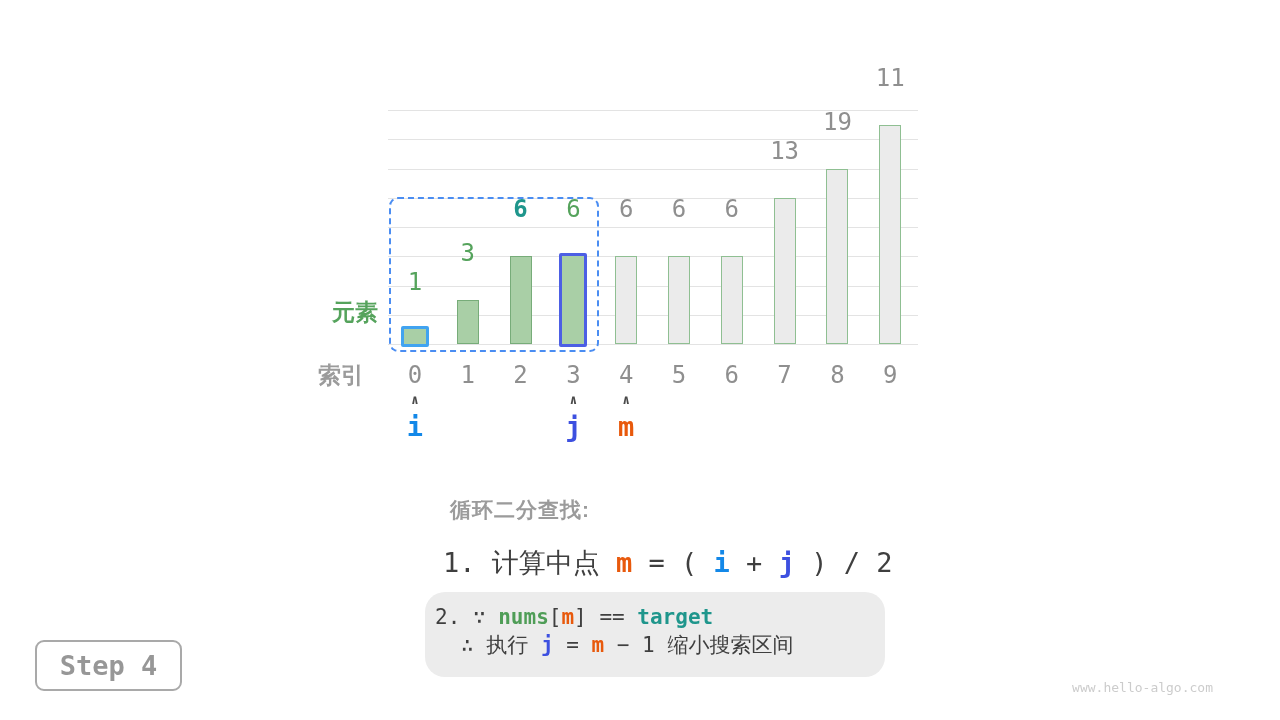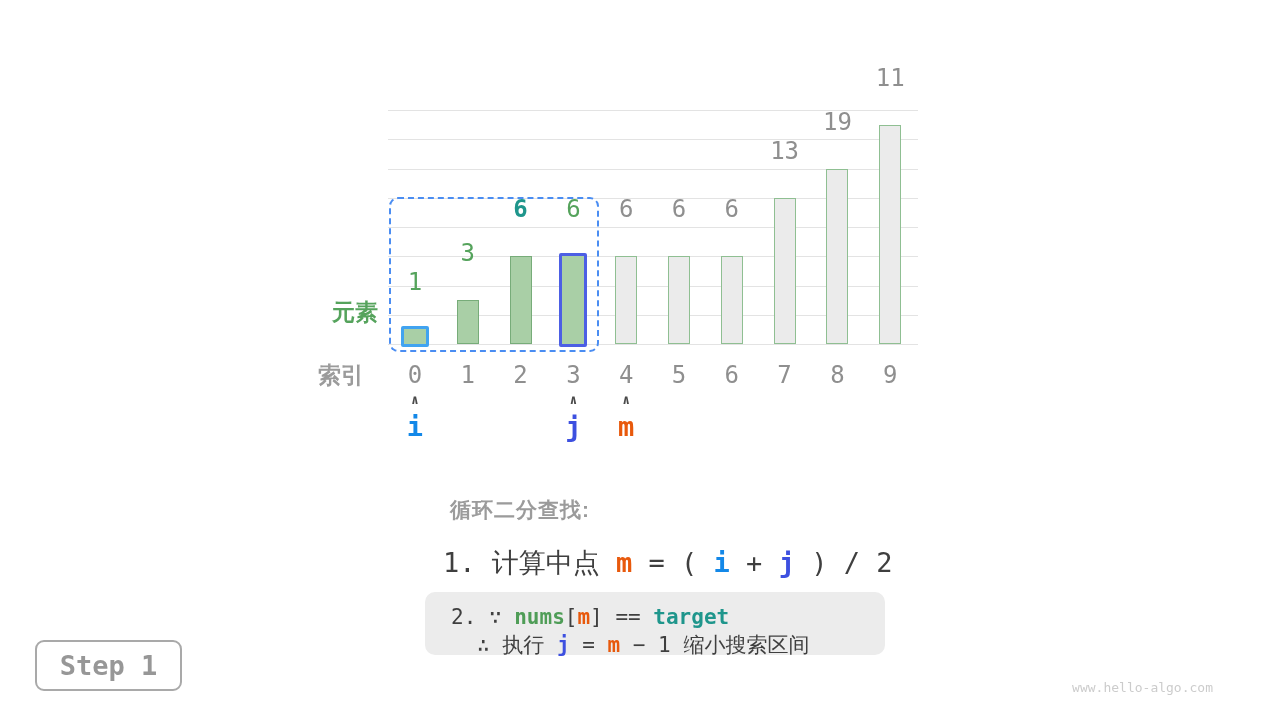--- a/index.html
+++ b/index.html
@@ -38,23 +38,23 @@
   .row-label{position:absolute; width:120px; text-align:right; font-weight:bold;
       font-size:23px; line-height:26px; font-family:var(--sans);}
   .row-label.element{color:var(--green-text);}
   .row-label.index{color:var(--gray-text);}
   
   .caption-title{position:absolute; left:450px; top:496px; font-weight:bold;
       font-size:21px; color:var(--gray-text); font-family:Liberation Sans, sans-serif; letter-spacing:1px;}
   .caption-line{position:absolute; font-size:27px; line-height:27px;
       font-family:var(--mixed); color:var(--dark-text); white-space:pre;}
   #line1{left:443px; top:549px;}
-  .note-box{position:absolute; left:425px; top:592px; width:460px; height:63px;
-      background:var(--note-box-bg); border-radius:10px; box-sizing:border-box;
-      padding:11px 0 0 26px;}
+  .note-box{position:absolute; left:425px; top:592px; width:460px; height:85px;
+      background:var(--note-box-bg); border-radius:20px; box-sizing:border-box;
+      padding:11px 0 0 10px;}
   .note-line{font-size:21px; line-height:28px; font-family:var(--mixed);
       color:var(--dark-text); white-space:pre;}
   #line2b{margin-left:26px; }
   .tk-plain{color:var(--dark-text);}
   .tk-i{color:var(--accent-i); font-weight:bold; font-family:var(--mono);}
   .tk-j{color:var(--accent-j); font-weight:bold; font-family:var(--mono);}
   .tk-m{color:var(--accent-m); font-weight:bold; font-family:var(--mono);}
   .tk-nums{color:var(--accent-nums); font-weight:bold; font-family:var(--mono);}
   .tk-target{color:var(--accent-target); font-weight:bold; font-family:var(--mono);}
   
@@ -122,15 +122,15 @@
   <div class="row-label index" style="left:244px; top:362px;">索引</div>
 
   <div class="caption-title">循环二分查找:</div>
   <div class="caption-line" id="line1"><span class="tk-plain">1. 计算中点 </span><span class="tk-m">m</span><span class="tk-plain"> = ( </span><span class="tk-i">i</span><span class="tk-plain"> + </span><span class="tk-j">j</span><span class="tk-plain"> ) / 2</span></div>
 
   <div class="note-box">
     <div class="note-line" id="line2a"><span class="tk-plain">2. ∵ </span><span class="tk-nums">nums</span><span class="tk-plain">[</span><span class="tk-m">m</span><span class="tk-plain">] == </span><span class="tk-target">target</span></div>
     <div class="note-line" id="line2b"><span class="tk-plain">∴ 执行 </span><span class="tk-j">j</span><span class="tk-plain"> = </span><span class="tk-m">m</span><span class="tk-plain"> − 1 缩小搜索区间</span></div>
   </div>
 
-  <div class="step-badge">Step 1</div>
+  <div class="step-badge">Step 4</div>
   <div class="watermark">www.hello-algo.com</div>
 </div>
 
 </body></html>

